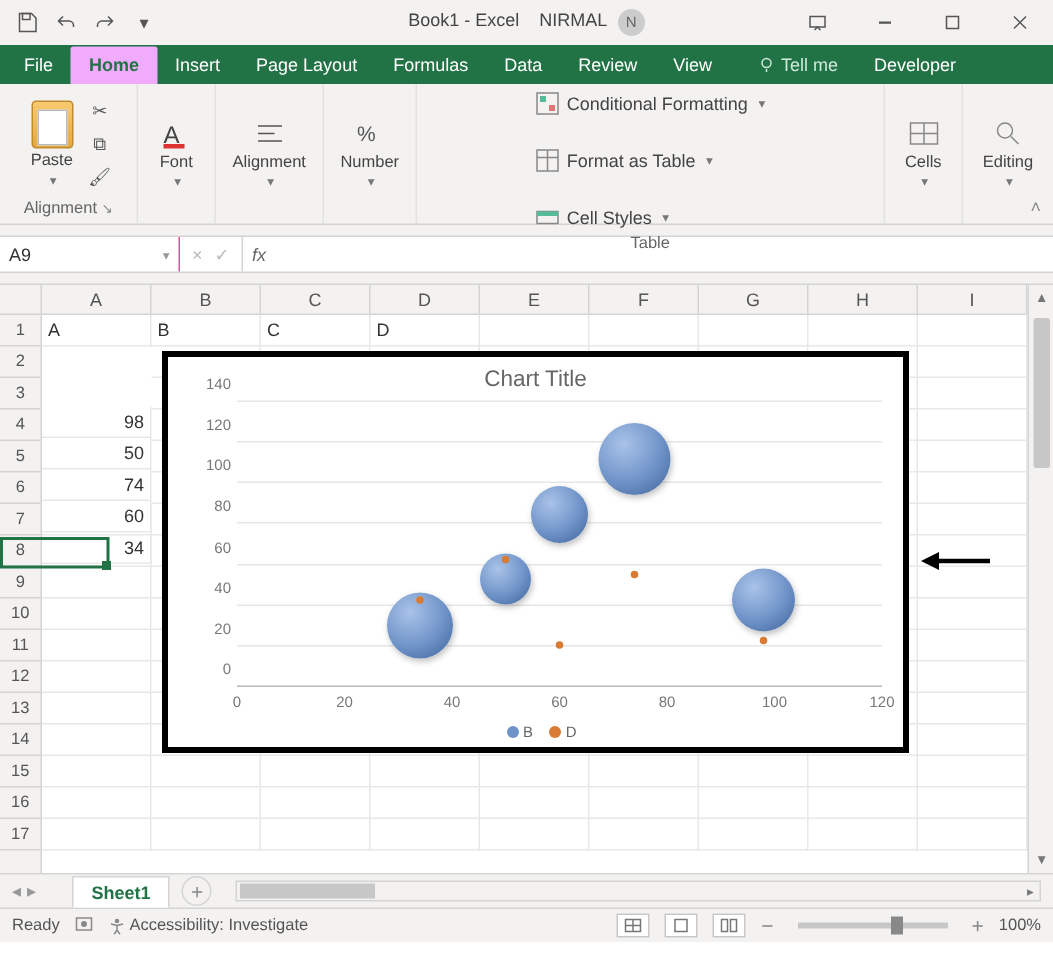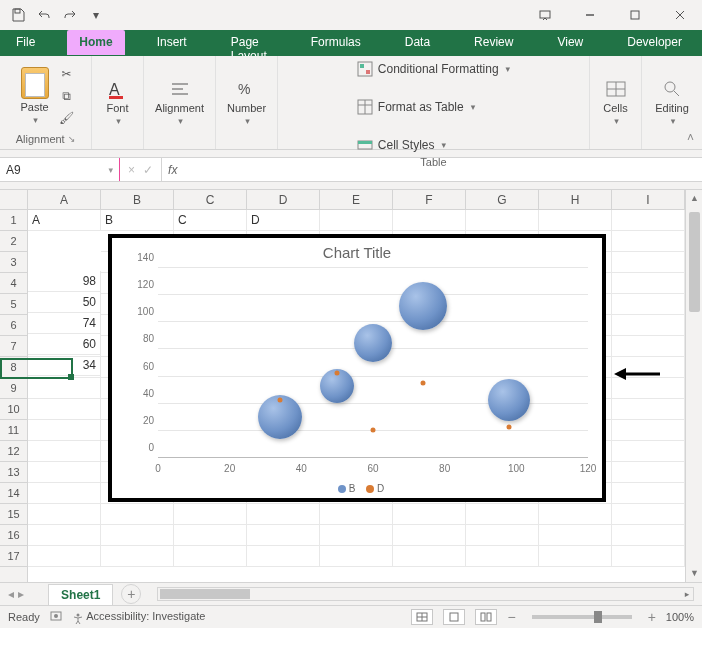--- a/index.html
+++ b/index.html
@@ -8,21 +8,21 @@
   
   .titlebar { height: 30px; background: #f3f2f1; display: flex; align-items: center; position: relative; }
   .titlebar .left { display: flex; gap: 2px; padding-left: 6px; align-items: center; }
   .titlebar .center { position: absolute; left: 0; right: 0; text-align: center; pointer-events: none; color: #444; font-size: 12px; }
   .titlebar .right { display: flex; gap: 0; margin-left: auto; }
   .winbtn { width: 45px; height: 30px; display: flex; align-items: center; justify-content: center; color: #555; }
   .qat { width: 24px; height: 24px; display: flex; align-items: center; justify-content: center; color: #555; }
   .avatar { width: 18px; height: 18px; border-radius: 50%; background: #ccc; display: inline-flex; align-items: center; justify-content: center; font-size: 10px; color: #666; margin-left: 4px; }
 
   
-  .tabs { height: 26px; background: #217346; display: flex; align-items: flex-start; padding-left: 4px; gap: 20px; }
+  .tabs { height: 26px; background: #217346; display: flex; align-items: center; padding-left: 4px; }
   .tab { padding: 5px 12px 6px; color: #fff; font-size: 12px; cursor: pointer; }
   .tab.active { background: #f0abfc; color: #217346; border-top-left-radius: 2px; border-top-right-radius: 2px; font-weight: 600; }
   .tab.file { background: transparent; }
   .tellme { margin-left: 6px; display: flex; align-items: center; gap: 4px; color: #cfe9db; }
 
   
   .ribbon { height: 94px; background: #f3f2f1; border-bottom: 1px solid #d4d4d4; display: flex; position: relative; }
   .group { padding: 4px 8px 2px; border-right: 1px solid #e1e1e1; display: flex; flex-direction: column; justify-content: space-between; align-items: center; }
   .group .controls { flex: 1; display: flex; align-items: center; justify-content: center; gap: 4px; }
   .group .label { font-size: 11px; color: #666; padding: 2px 0 2px; text-align: center; display: flex; align-items: center; gap: 3px; }
@@ -109,20 +109,24 @@
           <path d="M5 3L2 6l3 3M2 6h7a3 3 0 013 3v1" fill="none" stroke="#555"></path>
         </svg>
       </div>
     <div class="qat">
         <svg width="14" height="14" viewBox="0 0 14 14">
           <path d="M9 3l3 3-3 3M12 6H5a3 3 0 00-3 3v1" fill="none" stroke="#555"></path>
         </svg>
       </div>
     <div class="qat">▾</div>
   </div>
+  <div class="center">
+    <span>Book1 - Excel</span>&nbsp;&nbsp;&nbsp;&nbsp;<span>NIRMAL</span>
+    <span class="avatar">N</span>
+  </div>
   <div class="right">
     <div class="winbtn">
         <svg width="12" height="12" viewBox="0 0 12 12">
           <rect x="1" y="2" width="10" height="7" fill="none" stroke="#555"></rect>
           <path d="M4 11l2-2 2 2" fill="none" stroke="#555"></path>
         </svg>
       </div>
     <div class="winbtn">
         <svg width="12" height="12">
           <line x1="2" y1="6" x2="10" y2="6" stroke="#555" stroke-width="1.5"></line>
@@ -144,28 +148,28 @@
 
 <div class="tabs">
   <div class="tab file">File</div>
   <div class="tab active">Home</div>
   <div class="tab">Insert</div>
   <div class="tab">Page Layout</div>
   <div class="tab">Formulas</div>
   <div class="tab">Data</div>
   <div class="tab">Review</div>
   <div class="tab">View</div>
-  <div class="tab">Developer</div>
   <div class="tab tellme">
     <svg width="12" height="12">
         <circle cx="6" cy="5" r="3" fill="none" stroke="#cfe9db"></circle>
         <line x1="6" y1="9" x2="6" y2="11" stroke="#cfe9db"></line>
       </svg>
     <span>Tell me</span>
   </div>
+  <div class="tab">Developer</div>
 </div>
 
 <div class="ribbon">
   <div class="group" style="width:92px">
     <div class="controls" style="gap:2px">
       <div class="bigbtn">
         <div class="paste-icon"></div>
         <span>Paste</span>
           <span class="dd">▾</span>
       </div>

